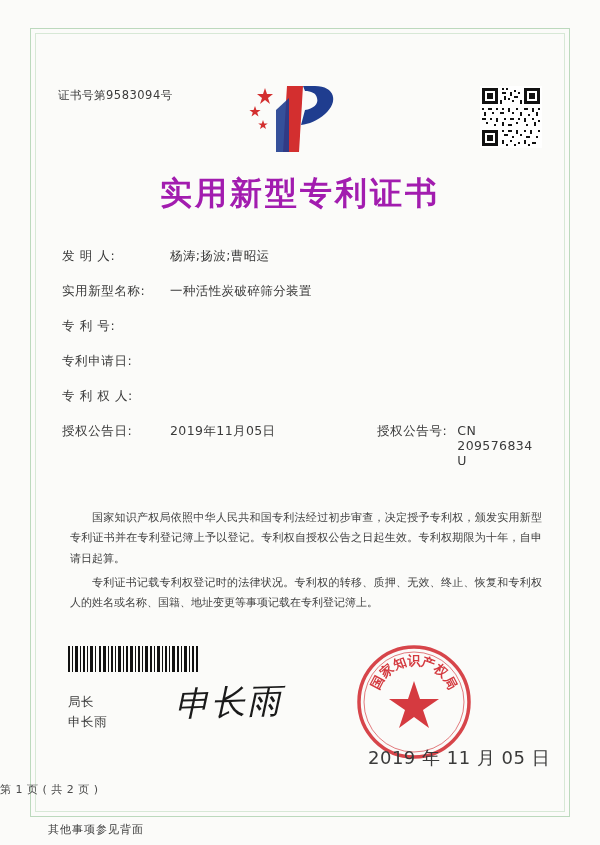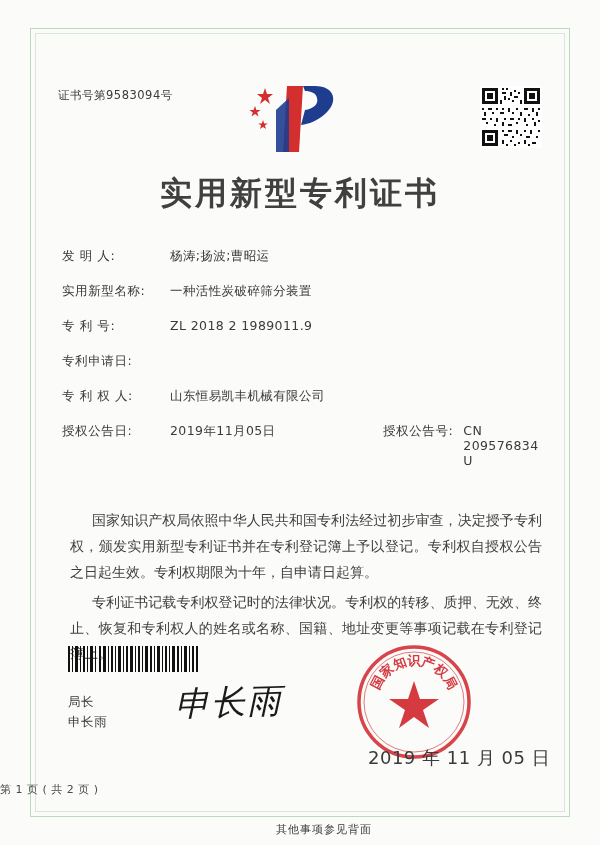--- a/index.html
+++ b/index.html
@@ -61,21 +61,21 @@
   }
   .title {
     position: absolute;
     left: 0;
     right: 0;
     top: 172px;
     text-align: center;
     font-size: 32px;
     font-weight: bold;
     letter-spacing: 3px;
-    color: #404040;
+    color: #a21caf;
     font-family: "DejaVu Sans", sans-serif;
   }
   .fields {
     position: absolute;
     left: 62px;
     right: 58px;
     top: 248px;
   }
   .field-row {
     display: flex;
@@ -94,33 +94,33 @@
     flex: 1 1 auto;
     letter-spacing: 0.4px;
   }
   .field-row.split .field-value {
     flex: 0 0 auto;
     min-width: 185px;
   }
   .field-label2 {
     flex: 0 0 auto;
     letter-spacing: 0.6px;
-    margin-left: 28px;
+    margin-left: 22px;
     margin-right: 10px;
   }
   .field-value2 {
     flex: 1 1 auto;
     letter-spacing: 0.4px;
   }
   .paragraphs {
     position: absolute;
     left: 70px;
     right: 58px;
     top: 508px;
-    font-size: 14px;
+    font-size: 11px;
     color: #3f3f3f;
     line-height: 1.85;
     text-align: justify;
   }
   .paragraphs p {
     margin: 0 0 4px 0;
     text-indent: 22px;
   }
   .barcode {
     position: absolute;
@@ -173,21 +173,20 @@
     top: 782px;
     font-size: 11px;
     color: #4a4a4a;
     letter-spacing: 0.5px;
   }
   .footer-note {
     position: absolute;
     left: 0;
     right: 0;
     top: 822px;
-    text-align: center;
     font-size: 11px;
     color: #3a3a3a;
     letter-spacing: 1px;
     margin-left: 48px;
   }
 </style>
 </head>
 <body>
 
 <div class="page">
@@ -298,28 +297,26 @@
     <div class="field-row">
       <div class="field-label">发 明 人:</div>
       <div class="field-value">杨涛;扬波;曹昭运</div>
     </div>
     <div class="field-row">
       <div class="field-label">实用新型名称:</div>
       <div class="field-value">一种活性炭破碎筛分装置</div>
     </div>
     <div class="field-row">
       <div class="field-label">专 利 号:</div>
-      <div class="field-value">ZL 2018 2 1989011.9</div>
     </div>
     <div class="field-row">
       <div class="field-label">专利申请日:</div>
     </div>
     <div class="field-row">
       <div class="field-label">专 利 权 人:</div>
-      <div class="field-value">山东恒易凯丰机械有限公司</div>
     </div>
     <div class="field-row split">
       <div class="field-label">授权公告日:</div>
       <div class="field-value">2019年11月05日</div>
       <div class="field-label2">授权公告号:</div>
       <div class="field-value2">CN 209576834 U</div>
     </div>
   </div>
 
   <div class="paragraphs">

